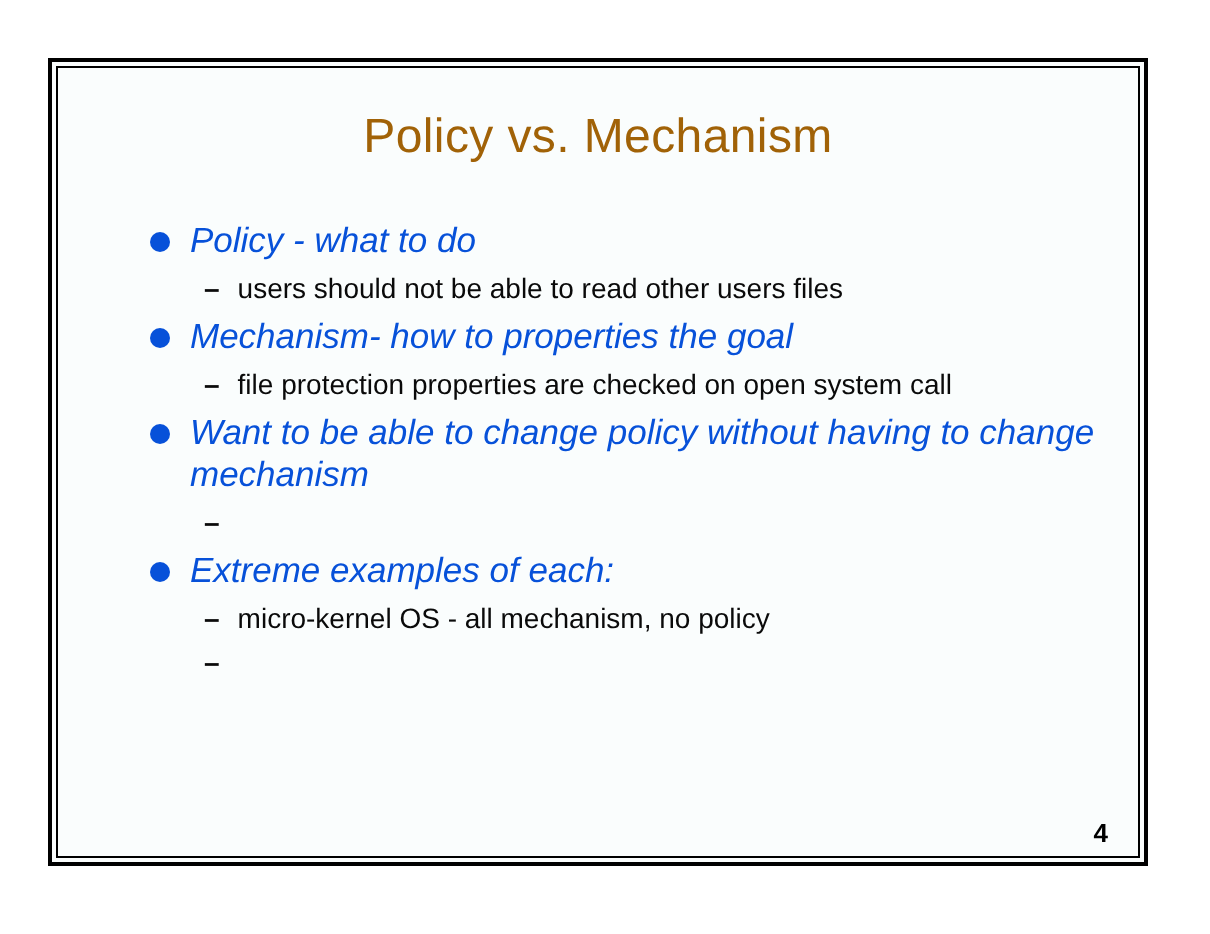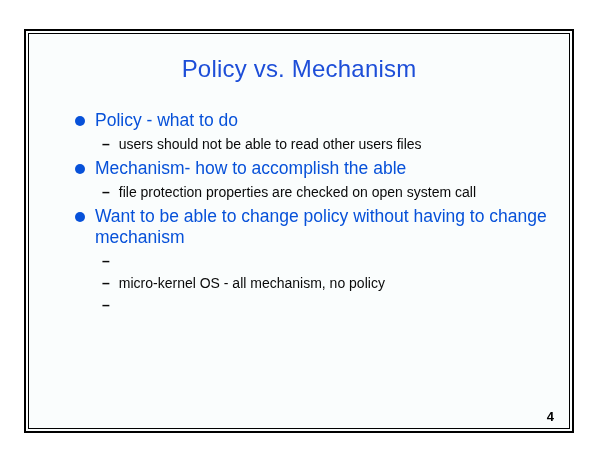--- a/index.html
+++ b/index.html
@@ -32,21 +32,21 @@
     pointer-events: none;
   }
   .slide-title {
     position: absolute;
     top: 24px;
     left: 0;
     right: 0;
     text-align: center;
     font-size: 24px;
     line-height: 28px;
-    color: #1d4ed8;
+    color: #a16207;
     letter-spacing: 0.2px;
     white-space: pre;
   }
   .content {
     position: absolute;
     left: 49px;
     top: 79px;
     right: 18px;
   }
   .line {
@@ -63,20 +63,21 @@
     flex: none;
     width: 10px;
     height: 10px;
     border-radius: 50%;
     background: #0751d9;
     margin: 6px 10px 0 0;
   }
   .lvl1 .txt {
     max-width: 458px;
     white-space: pre-wrap;
+    font-style: italic;
   }
   .lvl2 {
     margin-left: 27px;
     color: #0a0a0a;
     font-size: 14px;
     line-height: 17px;
   }
   .lvl2 .dash {
     flex: none;
     font-weight: bold;
@@ -119,37 +120,41 @@
         <span class="txt">Policy - what to do</span>
       </div>
 
       <div class="line lvl2">
         <span class="dash">–</span>
         <span class="txt">users should not be able to read other users files</span>
       </div>
 
       <div class="line lvl1">
         <span class="dot"></span>
-        <span class="txt">Mechanism- how to accomplish the able</span>
+        <span class="txt">Mechanism- how to properties the goal</span>
       </div>
 
       <div class="line lvl2">
         <span class="dash">–</span>
         <span class="txt">file protection properties are checked on open system call</span>
       </div>
 
       <div class="line lvl1">
         <span class="dot"></span>
         <span class="txt">Want to be able to change policy without having to change mechanism</span>
       </div>
 
       <div class="line lvl2">
         <span class="dash">–</span>
       </div>
 
+      <div class="line lvl1">
+        <span class="dot"></span>
+        <span class="txt">Extreme examples of each:</span>
+      </div>
 
       <div class="line lvl2">
         <span class="dash">–</span>
         <span class="txt">micro-kernel OS - all mechanism, no policy</span>
       </div>
 
       <div class="line lvl2">
         <span class="dash">–</span>
       </div>
 

